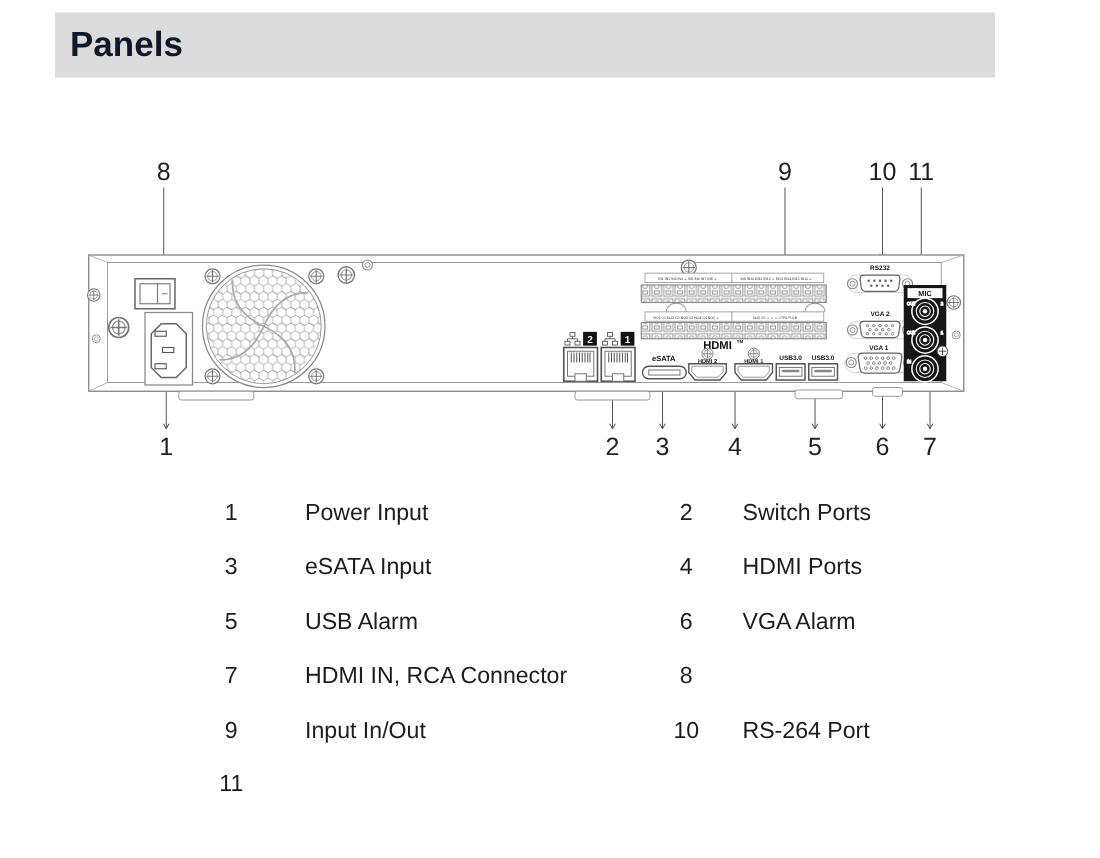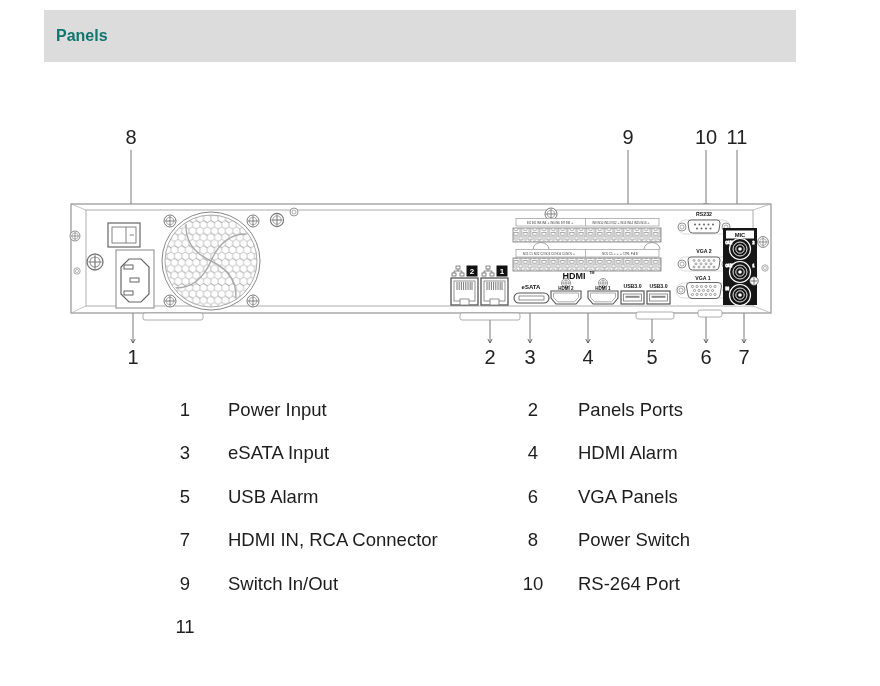--- a/index.html
+++ b/index.html
@@ -1,25 +1,25 @@
 <!DOCTYPE html>
 <html><head>
 <meta charset="utf-8">
 <style>
   html,body{margin:0;padding:0;background:#fff;}
   .page{position:relative;width:880px;height:686px;background:#fff;overflow:hidden;
         font-family:"Liberation Sans",sans-serif;}
   .header-bar{position:absolute;left:44px;top:10px;width:752px;height:52px;background:#dcdcdc;}
-  .header-bar .title{display:block;line-height:52px;padding-left:12px;font-size:16px;
-        font-weight:bold;color:#0f766e;}
+  .header-bar .title{display:block;line-height:52px;padding-left:12px;font-size:28px;
+        font-weight:bold;color:#0f172a;}
   .diagram{position:absolute;left:0;top:0;width:880px;height:686px;}
   .legend{position:absolute;left:0;top:388px;width:880px;}
   .lrow{display:flex;align-items:center;height:43.5px;font-size:18.5px;color:#1d1d1d;}
   .ln{width:46px;margin-left:162px;text-align:center;}
-  .ll{width:282px;margin-left:20px;}
+  .ll{width:282px;margin-left:36px;}
   .ln2{width:46px;text-align:center;}
   .ll2{margin-left:22px;}
   
   .cnum{font-family:"Liberation Sans",sans-serif;font-size:20px;fill:#222;text-anchor:middle;}
   .plab{font-family:"Liberation Sans",sans-serif;font-weight:bold;fill:#111;text-anchor:middle;}
   .tiny{font-family:"Liberation Sans",sans-serif;fill:#333;text-anchor:middle;}
   .wlab{font-family:"Liberation Sans",sans-serif;fill:#fff;}
 </style>
 </head>
 <body>
@@ -318,43 +318,42 @@
       <text class="cnum" x="706" y="364">6</text>
       <text class="cnum" x="744" y="364">7</text>
     </g>
   </svg>
 
   <div class="legend">
     <div class="lrow">
       <span class="ln">1</span>
       <span class="ll">Power Input</span>
       <span class="ln2">2</span>
-      <span class="ll2">Panels Ports</span>
+      <span class="ll2">Switch Ports</span>
     </div>
     <div class="lrow">
       <span class="ln">3</span>
       <span class="ll">eSATA Input</span>
       <span class="ln2">4</span>
-      <span class="ll2">HDMI Alarm</span>
+      <span class="ll2">HDMI Ports</span>
     </div>
     <div class="lrow">
       <span class="ln">5</span>
       <span class="ll">USB Alarm</span>
       <span class="ln2">6</span>
-      <span class="ll2">VGA Panels</span>
+      <span class="ll2">VGA Alarm</span>
     </div>
     <div class="lrow">
       <span class="ln">7</span>
       <span class="ll">HDMI IN, RCA Connector</span>
       <span class="ln2">8</span>
-      <span class="ll2">Power Switch</span>
     </div>
     <div class="lrow">
       <span class="ln">9</span>
-      <span class="ll">Switch In/Out</span>
+      <span class="ll">Input In/Out</span>
       <span class="ln2">10</span>
       <span class="ll2">RS-264 Port</span>
     </div>
     <div class="lrow">
       <span class="ln">11</span>
       <span class="ln2"></span>
       <span class="ll2"></span>
     </div>
   </div>
 

